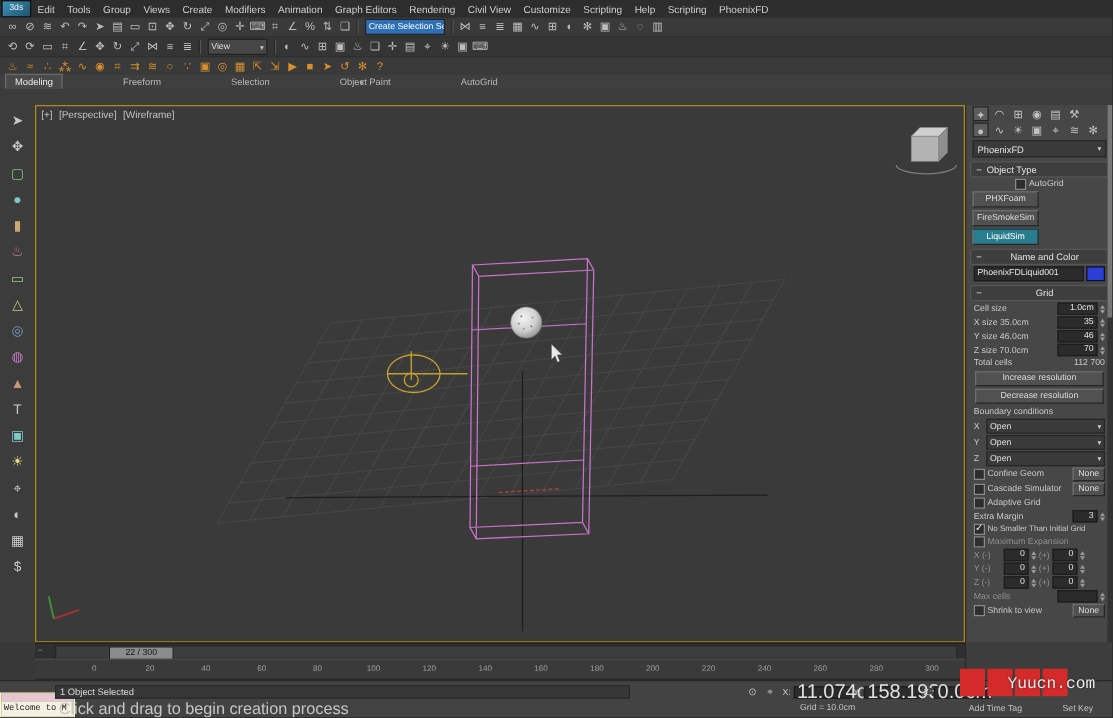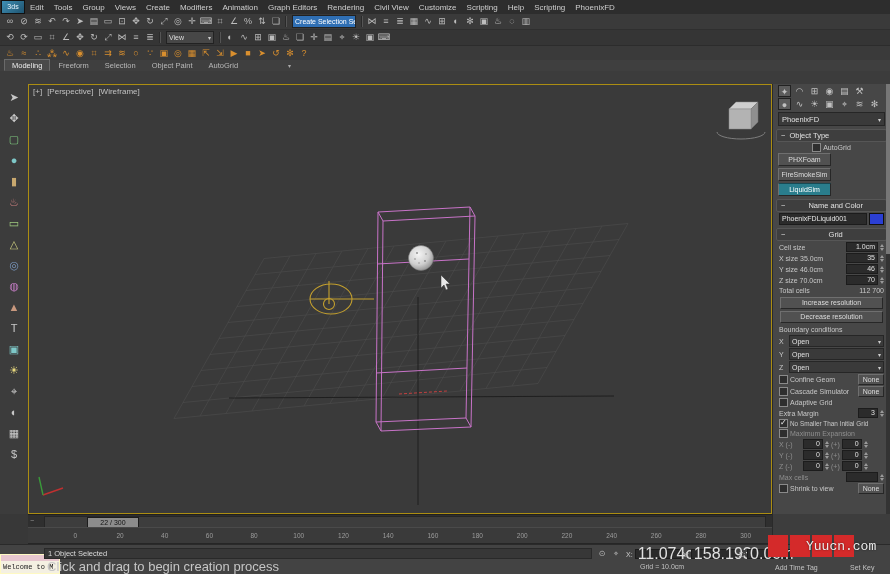--- a/index.html
+++ b/index.html
@@ -17,21 +17,21 @@
   .tbar3{top:46px;height:14px;background:#3a3a3a;border-bottom:1px solid #2c2c2c;}
   .icons{display:flex;align-items:center;}
   .ticon{width:14px;height:13px;font-size:9px;line-height:13px;text-align:center;color:#bdbdbd;cursor:default;}
   .tbar3 .ticon{color:#d98f2e;}
   .sep{width:1px;height:11px;background:#2a2a2a;border-right:1px solid #555;margin:0 2px;}
   .combo{height:11px;border:1px solid #222;display:flex;align-items:center;font-size:7px;padding:0 2px;margin:0 3px;}
   .sel-set{width:58px;background:#2f6fb4;color:#fff;overflow:hidden;white-space:nowrap;}
   .view-combo{width:42px;background:#474747;color:#ddd;}
   .caret{font-size:6px;margin-left:auto;color:#ccc;padding-left:2px;}
   
-  .ribbon{position:absolute;top:60px;left:0;right:0;height:11px;background:#3f3f3f;display:flex;align-items:flex-end;padding-left:4px;}
+  .ribbon{position:absolute;top:60px;left:0;right:0;height:11px;background:#3f3f3f;display:flex;align-items:flex-end;padding-left:4px;gap:40px;}
   .rtab{font-size:7.5px;color:#b8b8b8;padding:1px 7px 0;border:1px solid transparent;cursor:default;white-space:nowrap;}
   .rtab.active{background:#4a4a4a;border-color:#6a6a6a;border-bottom-color:#4a4a4a;color:#eaeaea;}
   .ribbon-min{margin-left:8px;font-size:6px;color:#aaa;padding-bottom:2px;}
   .subtab-row{position:absolute;top:71px;left:0;right:0;height:12px;background:#434343;border-bottom:1px solid #2e2e2e;display:flex;align-items:center;}
   .subtab{margin-left:2px;height:11px;font-size:7.5px;color:#d6d6d6;background:#4c4c4c;border:1px solid #5e5e5e;border-bottom:none;padding:0 6px;display:flex;align-items:center;gap:3px;}
   
   .left-toolbar{position:absolute;top:84px;left:0;width:28px;height:430px;background:#3c3c3c;display:flex;flex-direction:column;align-items:center;padding-top:3px;box-sizing:border-box;}
   .ltool{width:20px;height:21px;font-size:11px;line-height:21px;text-align:center;cursor:default;}
   
   .viewport{position:absolute;left:28px;top:84px;width:744px;height:430px;background:#3a3a3a;border:1px solid #ab8d12;box-sizing:border-box;}
@@ -78,21 +78,21 @@
   .track-bar{position:absolute;left:28px;top:527px;width:744px;height:17px;background:#3a3a3a;border-top:1px solid #4a4a4a;border-bottom:1px solid #262626;box-sizing:border-box;}
   .tb-ticks{position:absolute;left:25px;top:4px;display:flex;}
   .tb-tick{width:44.7px;text-align:center;font-size:6.5px;color:#9c9c9c;}
   .rb-fill{position:absolute;left:772px;top:514px;width:118px;height:30px;background:#3d3d3d;border-left:1px solid #2a2a2a;box-sizing:border-box;}
   .ls-fill{position:absolute;left:0;top:514px;width:28px;height:30px;background:#383838;}
   
   .status-bar{position:absolute;left:0;top:544px;width:890px;height:30px;background:#434343;border-top:1px solid #2a2a2a;box-sizing:border-box;}
   .listener{position:absolute;left:0;top:9px;width:60px;height:20px;border:1px solid #fef9c3;box-sizing:border-box;}
   .listener .pink{height:6px;background:#e7c6cf;}
   .listener .white{height:12px;background:#f4f0e2;color:#222;font-size:7px;line-height:12px;padding:0 2px;font-family:"Liberation Mono",monospace;white-space:nowrap;overflow:hidden;}
-  .sel-field{position:absolute;left:44px;top:3px;width:548px;height:11px;background:#373737;border:1px solid #292929;color:#dadada;font-size:7.5px;line-height:10px;padding:0 3px;box-sizing:border-box;}
+  .sel-field{position:absolute;left:44px;top:3px;width:460px;height:11px;background:#373737;border:1px solid #292929;color:#dadada;font-size:7.5px;line-height:10px;padding:0 3px;box-sizing:border-box;}
   .prompt{position:absolute;left:44px;top:16px;width:548px;color:#c6c6c6;font-size:13px;line-height:12px;padding:0 3px;}
   .mid-icons{position:absolute;left:596px;top:4px;display:flex;gap:2px;}
   .mid-icons .ticon{width:12px;height:10px;line-height:10px;font-size:8px;}
   .coords{position:absolute;left:626px;top:4px;display:flex;align-items:center;gap:2px;}
   .coords .lab{font-size:7px;color:#c8c8c8;}
   .grid-label{position:absolute;left:640px;top:18px;font-size:7px;color:#c2c2c2;}
   .time-tag{position:absolute;left:775px;top:19px;font-size:7px;color:#c2c2c2;}
   .set-key{position:absolute;left:850px;top:19px;font-size:7px;color:#c2c2c2;}
   
   .watermark{position:absolute;left:766px;top:532px;width:124px;height:30px;z-index:20;font-family:Liberation Mono, monospace;}

